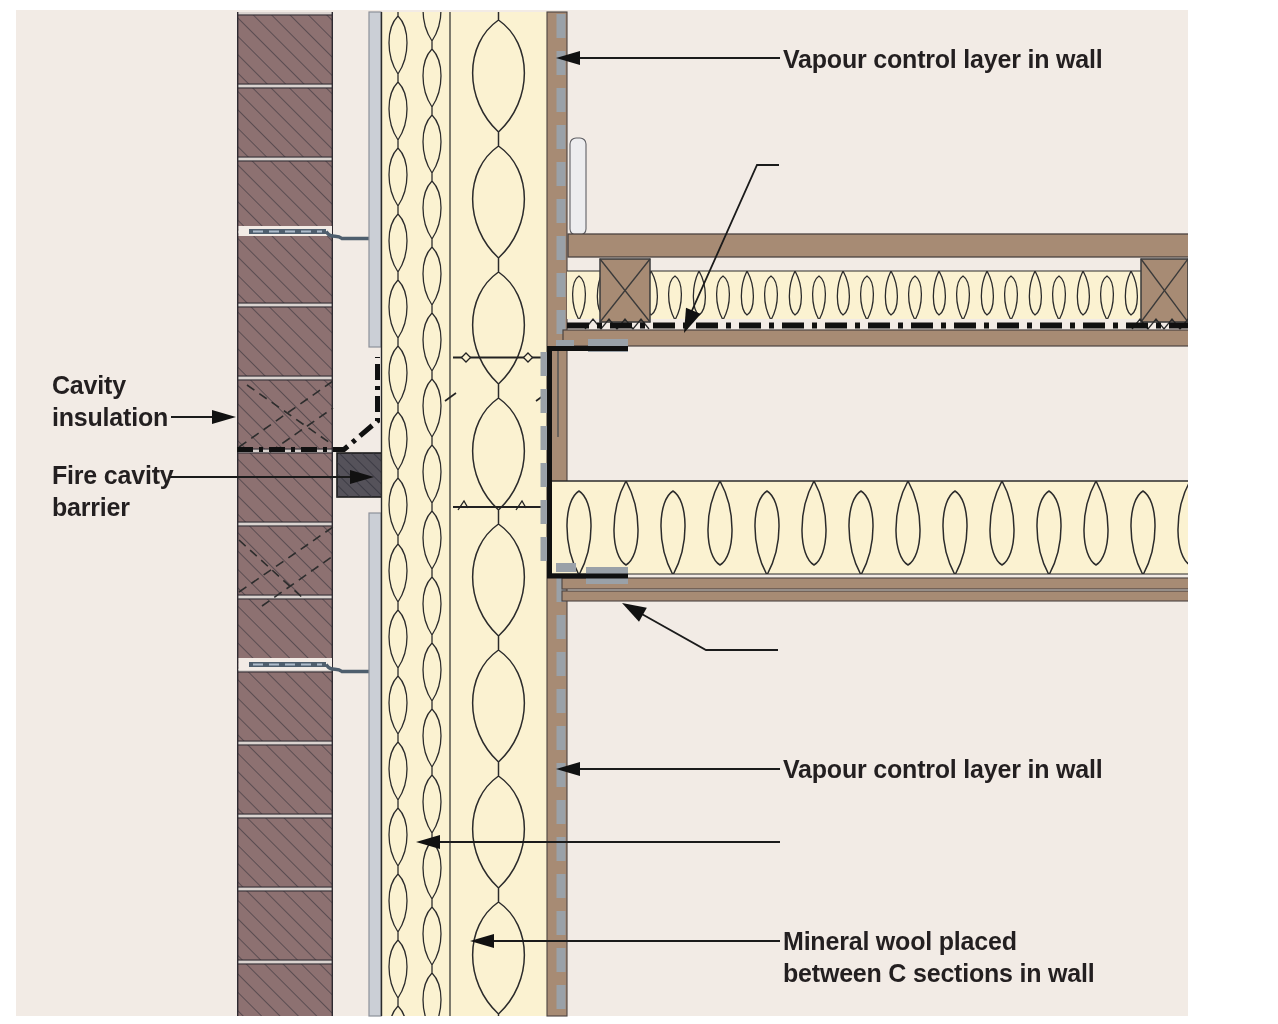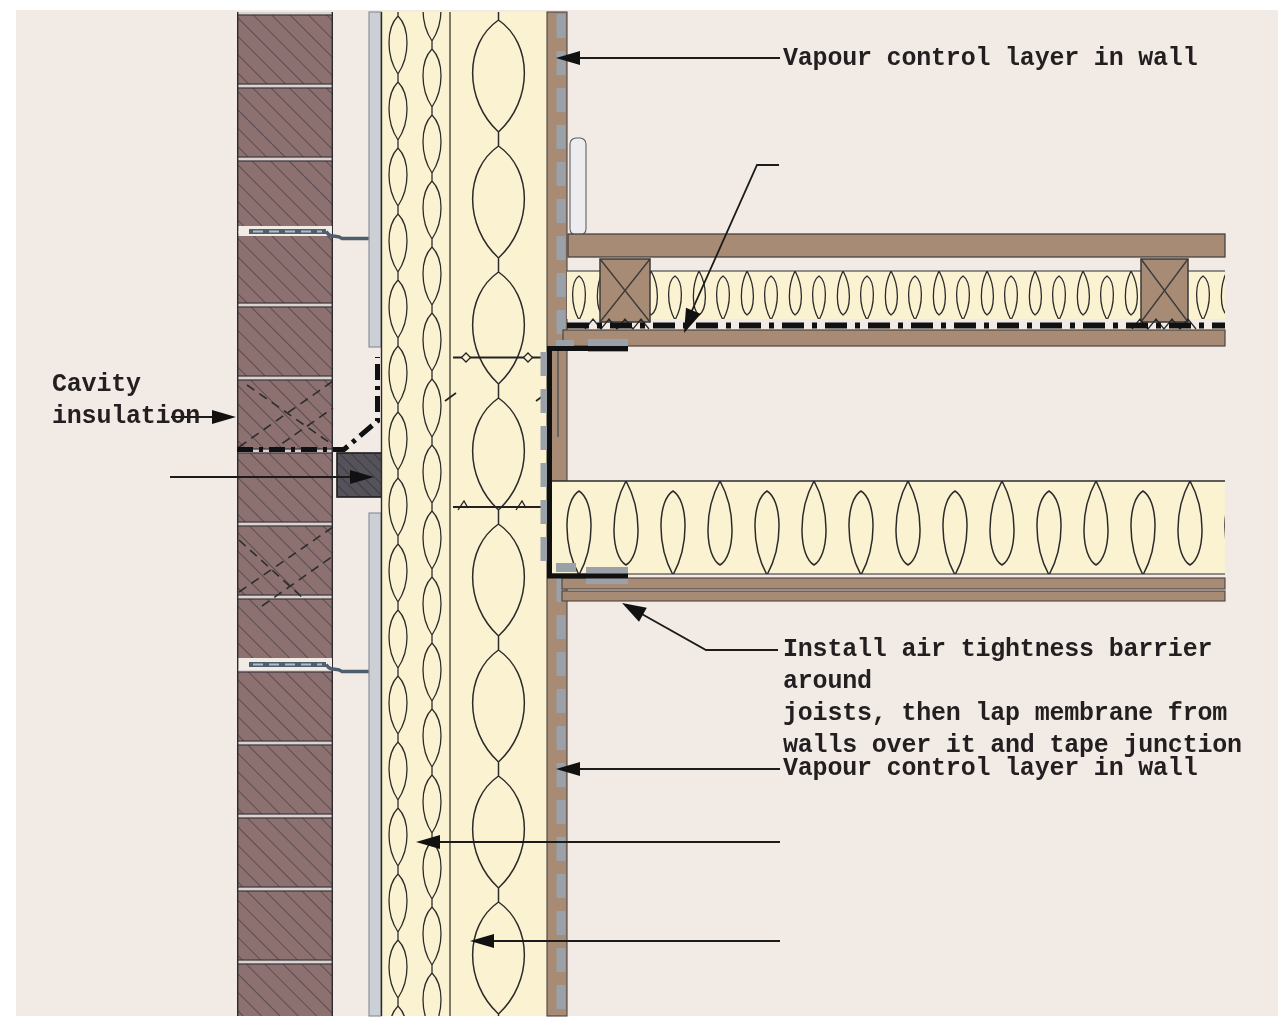--- a/index.html
+++ b/index.html
@@ -1,19 +1,20 @@
 <!DOCTYPE html>
 <html style="--page: #ffffff; --canvas: #f2ebe5; --brick: #8d7171; --brick_line: #2e2a31; --hatch: #453c43; --insulation: #fbf2d1; --insu_line: #2b2b2b; --board: #a78b74; --board_line: #4b4340; --sheathing: #cbcfd6; --sheathing_line: #8d9199; --tape: #9aa1a8; --tie: #4e5e6d; --tie_light: #aebccb; --fire: #55525a; --black: #101010; --lining: #ededef; --text: #231f20;"><head>
 <meta charset="utf-8">
 <style>
   html,body{margin:0;padding:0;background:#fff;}
   .stage{
-    position:relative;width:1278px;height:1024px;
+    position:relative;width:1156px;height:1024px;
     background:var(--page,#fff);overflow:hidden;
-    font-family:Liberation Mono, monospace;
+    font-family:Liberation Sans, sans-serif;
+    padding-left:32px;
   }
   .stage svg{position:absolute;left:0;top:0;}
   .lbl{
     position:absolute;
     font-size:25px;line-height:32px;font-weight:600;
     letter-spacing:-0.2px;
     color:var(--text,#231f20);
     white-space:pre-line;
   }
 </style>
@@ -181,20 +182,21 @@
     <polygon points="622,603 646.8,607.8 639,621.8"></polygon>
     <polygon points="556,769 580,762 580,776"></polygon>
     <polygon points="416,842 440,835 440,849"></polygon>
     <polygon points="470,941 494,934 494,948"></polygon>
     <polygon points="236,417 212,410 212,424"></polygon>
     <polygon points="374,477 350,470 350,484"></polygon>
   </g>
 </svg>
 
 <div class="lbl" style="left:783px;top:43px">Vapour control layer in wall</div>
-<div class="lbl" style="left:783px;top:634px">Install air tightness barrier around
-joists, then lap membrane from
-walls over it and tape junction</div>
 <div class="lbl" style="left:783px;top:753px">Vapour control layer in wall</div>
+<div class="lbl" style="left:783px;top:925px">Mineral wool placed
+between C sections in wall</div>
 <div class="lbl" style="left:52px;top:369px">Cavity
 insulation</div>
+<div class="lbl" style="left:52px;top:459px">Fire cavity
+barrier</div>
 
 </div>
 
 </body></html>

